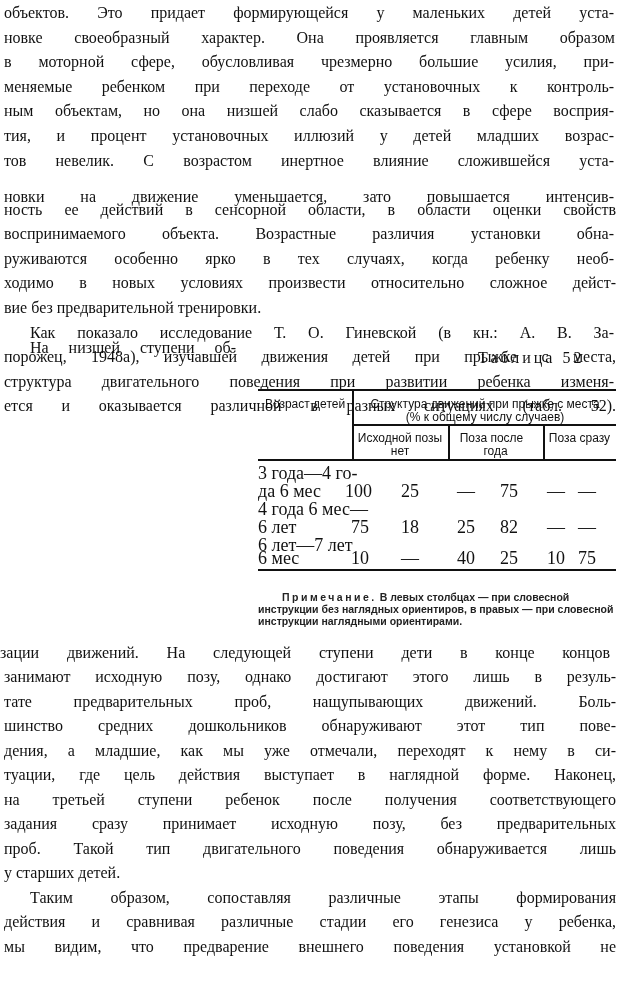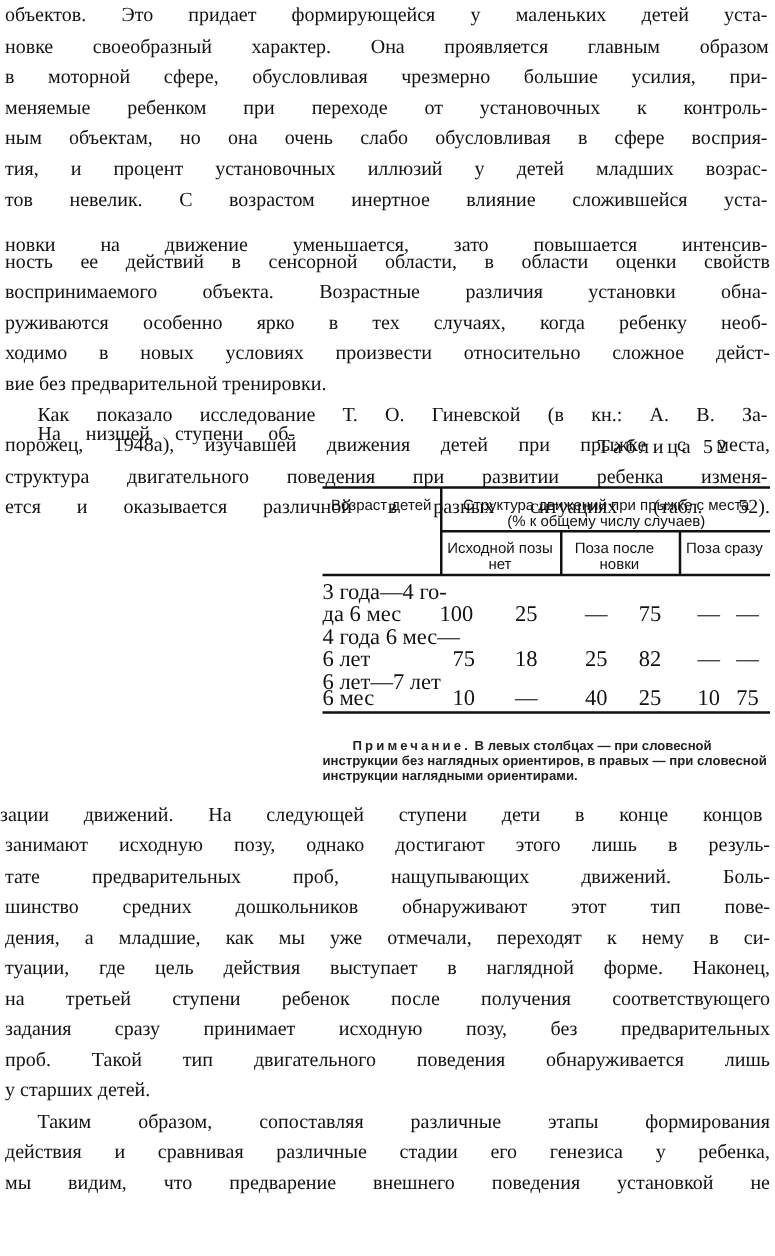--- a/index.html
+++ b/index.html
@@ -7,35 +7,35 @@
          font-family:"Liberation Serif","DejaVu Serif",serif; color:#111; }
   .line { position:absolute; left:0; white-space:nowrap; font-size:16px; line-height:22px; }
   .just { text-align:justify; text-align-last:justify; }
   .table-title { position:absolute; left:478px; top:349px; font-size:16px; letter-spacing:3px;
                  font-family:Liberation Serif, serif; }
   .rule { position:absolute; background:#111; height:2px; }
   .vrule { position:absolute; background:#111; width:1.5px; }
   .th { position:absolute; font-family:"Liberation Sans","DejaVu Sans",sans-serif; font-size:12px;
         line-height:14px; text-align:center; color:#111; }
   .td { position:absolute; font-size:18px; line-height:20px; }
-  .num { position:absolute; font-size:18px; line-height:20px; text-align:center; width:40px; }
+  .num { position:absolute; font-size:18px; line-height:20px; width:40px; }
   .note { position:absolute; left:258px; top:591px; width:360px; font-family:"Liberation Sans","DejaVu Sans",sans-serif;
           font-size:10.5px; line-height:12px; font-weight:bold; color:#222; }
   .note .sp { letter-spacing:2.5px; font-weight:bold; }
   .pagenum { position:absolute; left:163px; top:976px; font-size:19px;margin-top:32px; }
 </style>
 </head>
 <body>
 
 <div>
   <div class="line just" style="top:2px;left:4px;width:610px">объектов. Это придает формирующейся у маленьких детей уста-</div>
   <div class="line just" style="top:27px;left:4px;width:611px">новке своеобразный характер. Она проявляется главным образом</div>
   <div class="line just" style="top:51px;left:4px;width:610px">в моторной сфере, обусловливая чрезмерно большие усилия, при-</div>
   <div class="line just" style="top:76px;left:4px;width:610px">меняемые ребенком при переходе от установочных к контроль-</div>
-  <div class="line just" style="top:100px;left:4px;width:610px">ным объектам, но она очень слабо обусловливая в сфере восприя-</div>
+  <div class="line just" style="top:100px;left:4px;width:610px">ным объектам, но она низшей слабо сказывается в сфере восприя-</div>
   <div class="line just" style="top:125px;left:4px;width:610px">тия, и процент установочных иллюзий у детей младших возрас-</div>
   <div class="line just" style="top:150px;left:4px;width:610px">тов невелик. С возрастом инертное влияние сложившейся уста-</div>
   <div class="line just" style="top:186px;left:4px;width:610px">новки на движение уменьшается, зато повышается интенсив-</div>
   <div class="line just" style="top:199px;left:4px;width:612px">ность ее действий в сенсорной области, в области оценки свойств</div>
   <div class="line just" style="top:223px;left:4px;width:610px">воспринимаемого объекта. Возрастные различия установки обна-</div>
   <div class="line just" style="top:248px;left:4px;width:610px">руживаются особенно ярко в тех случаях, когда ребенку необ-</div>
   <div class="line just" style="top:272px;left:4px;width:612px">ходимо в новых условиях произвести относительно сложное дейст-</div>
   <div class="line" style="top:297px;left:4px">вие без предварительной тренировки.</div>
 </div>
 
@@ -61,21 +61,21 @@
   <div class="vrule" style="left:448px;top:425px;height:35px"></div>
   <div class="vrule" style="left:543px;top:425px;height:35px"></div>
 
   <div class="th" style="left:258px;top:397px;width:94px">Возраст детей</div>
   <div class="th" style="left:354px;top:397px;width:262px">Структура движений при прыжке с места</div>
   <div class="th" style="left:354px;top:410px;width:262px">(% к общему числу случаев)</div>
 
   <div class="th" style="left:352px;top:431px;width:96px">Исходной позы</div>
   <div class="th" style="left:352px;top:444px;width:96px">нет</div>
   <div class="th" style="left:448px;top:431px;width:87px">Поза после</div>
-  <div class="th" style="left:448px;top:444px;width:95px">новки</div>
+  <div class="th" style="left:448px;top:444px;width:95px">года</div>
   <div class="th" style="left:543px;top:431px;width:73px">Поза сразу</div>
 
   <div>
     <div class="td" style="left:258px;top:463px">3 года—4 го-</div>
     <div class="td" style="left:258px;top:481px">да 6 мес</div>
     <div class="num" style="left:345px;top:481px">100</div>
     <div class="num" style="left:401px;top:481px">25</div>
     <div class="num" style="left:457px;top:481px">—</div>
     <div class="num" style="left:500px;top:481px">75</div>
     <div class="num" style="left:547px;top:481px">—</div>

